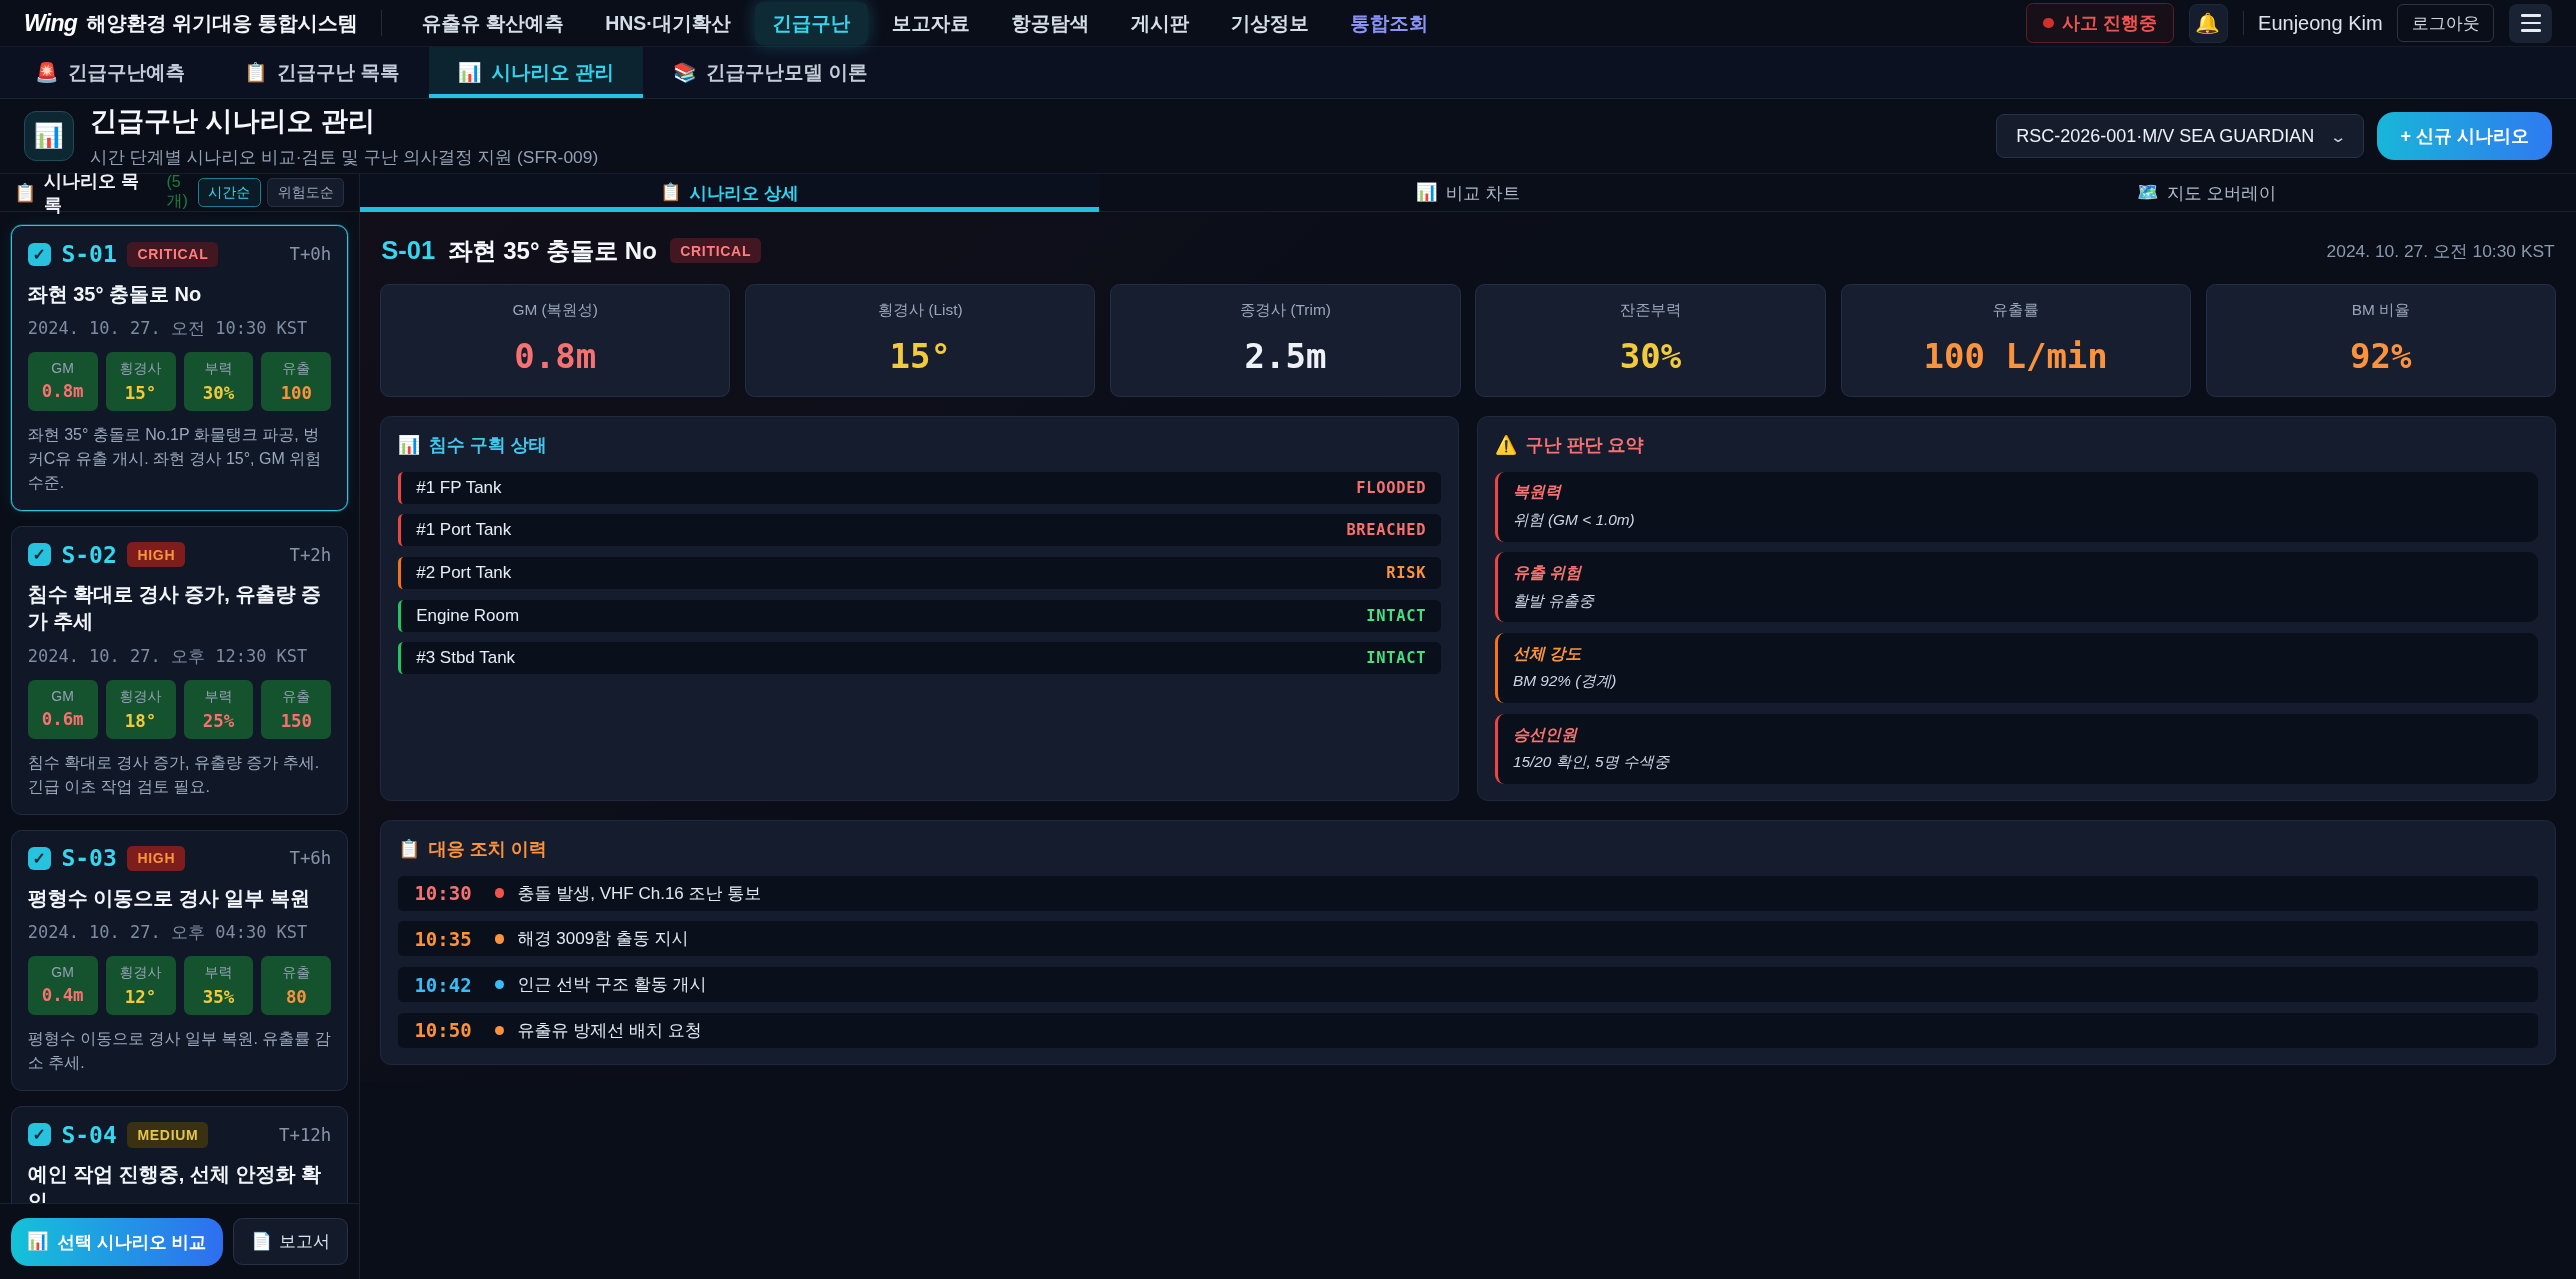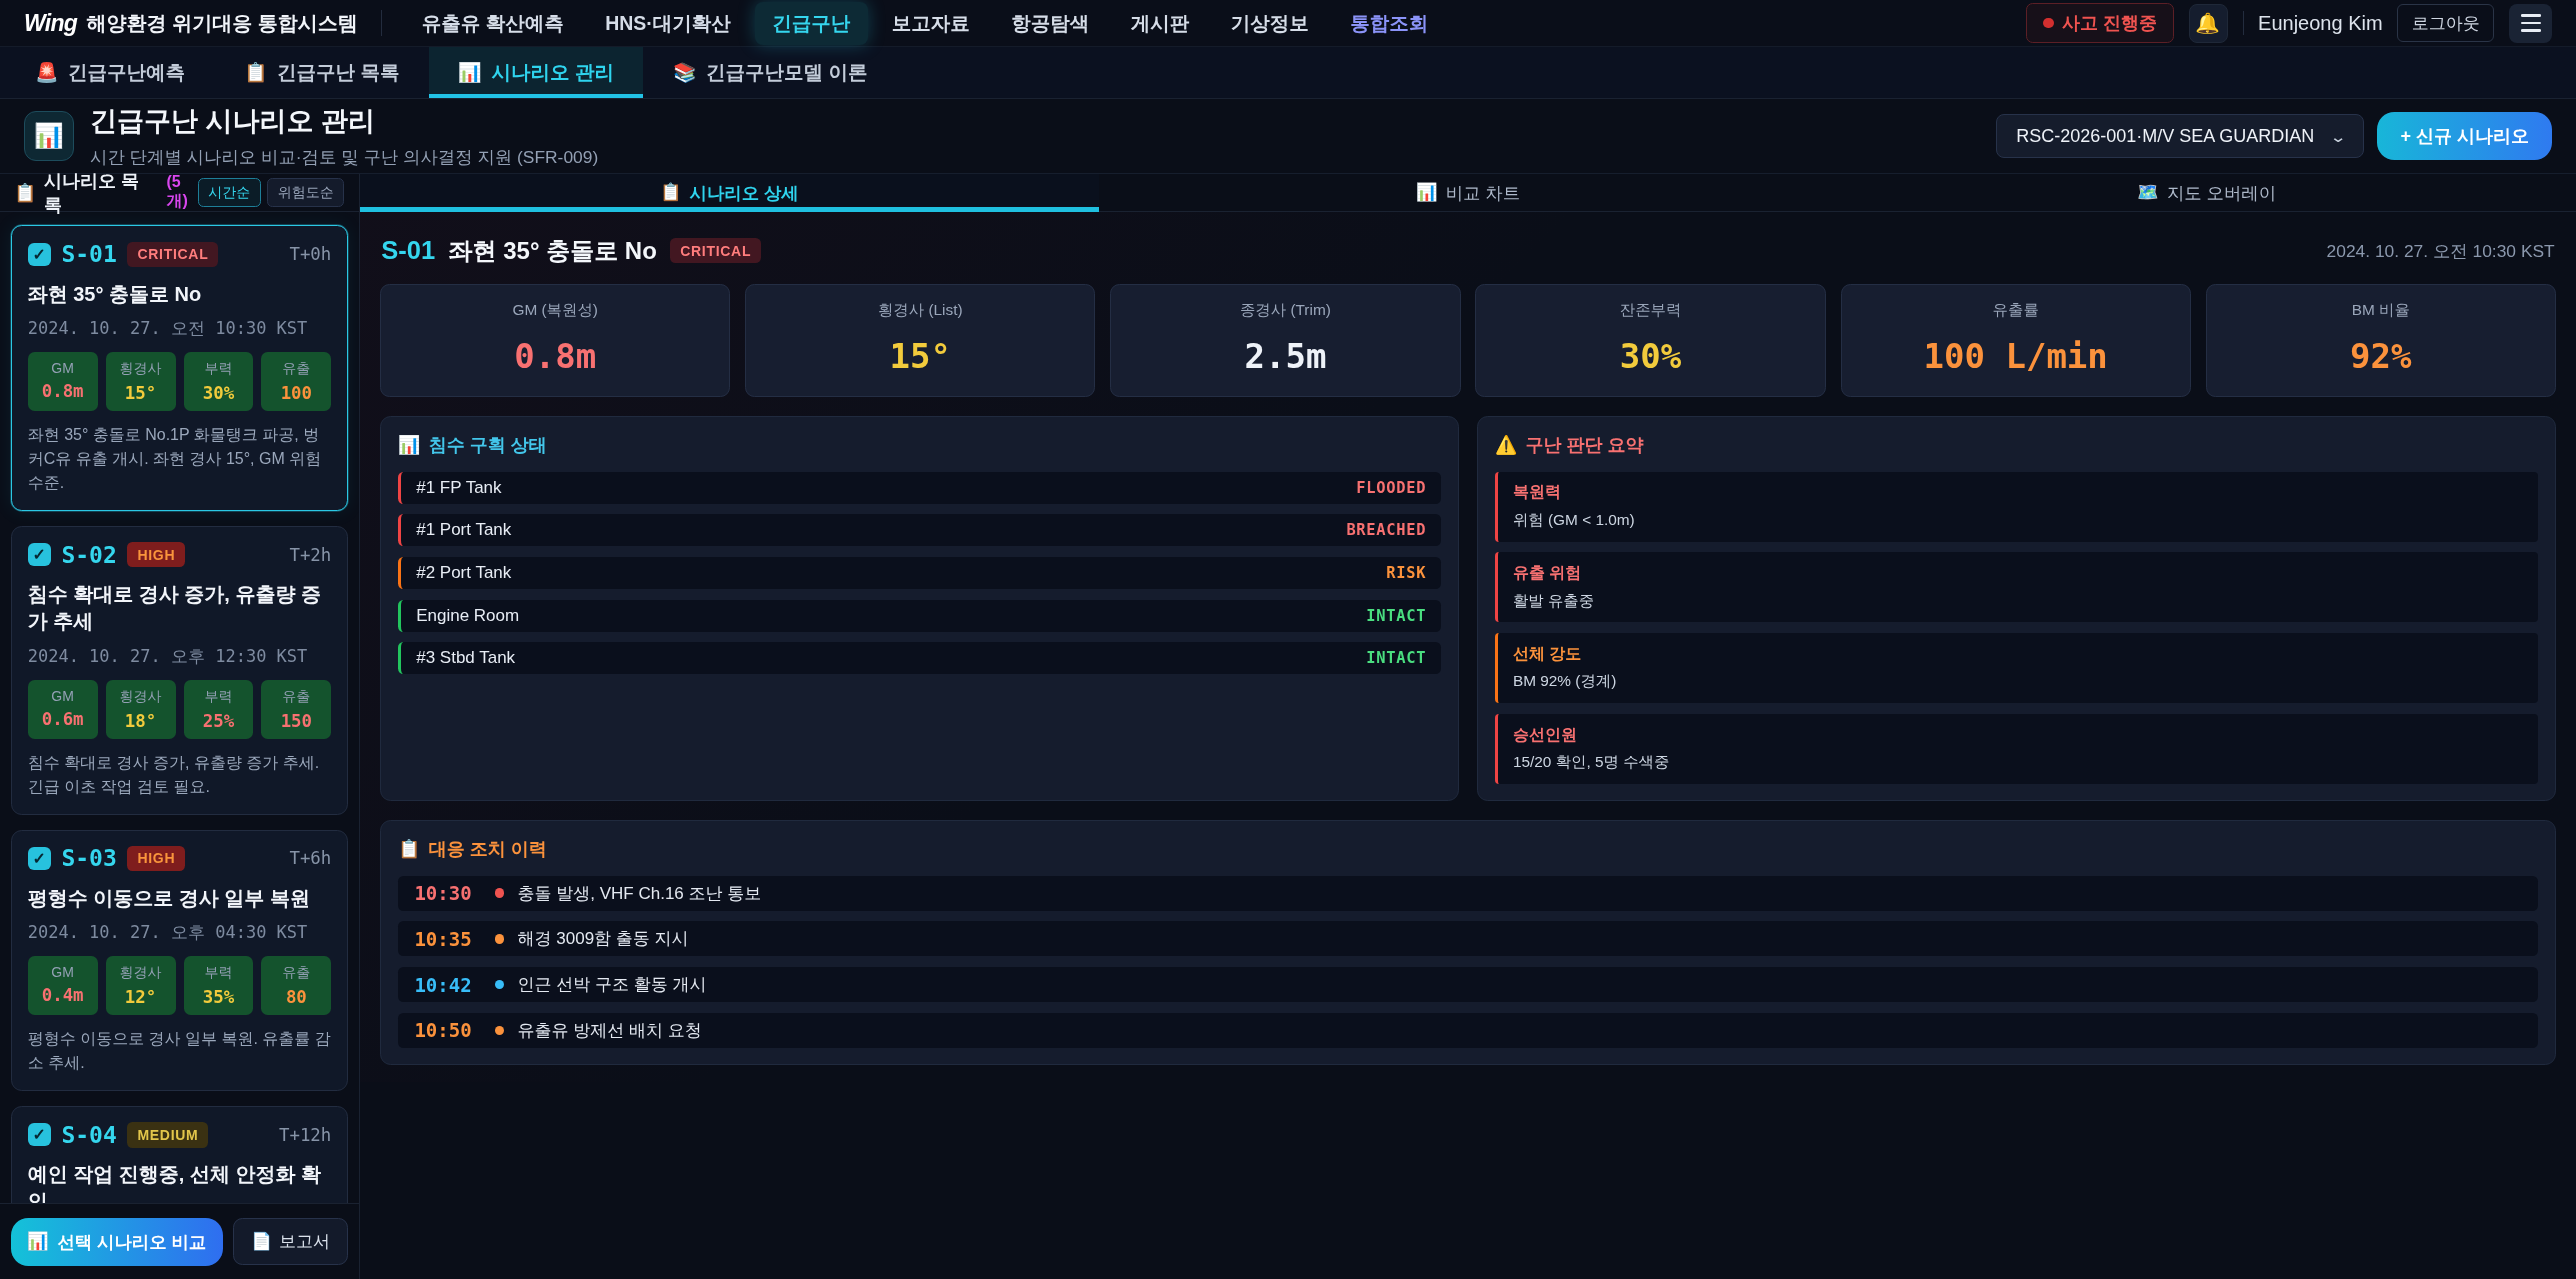--- a/index.html
+++ b/index.html
@@ -41,21 +41,21 @@
   .ph-right { margin-left:auto; display:flex; align-items:center; gap:13.4px; }
   .case-select { display:flex; align-items:center; gap:17.4px; background:#151c2c; border:0.7px solid #27324a; border-radius:8px; padding:10.7px 19px; font-size:18px; color:#eef2f8; cursor:pointer; }
   .case-select .chev { font-size:14.8px; color:#cbd5e1; transform:scaleX(1.4); }
   .new-btn { background:linear-gradient(90deg,#18b6d8,#2f7af0); color:#fff; font-size:18px; font-weight:bold; border:none; border-radius:17.4px; padding:12px 23px; cursor:pointer; }
 
   
   .content { display:flex; height:1105px; }
   .sidebar { width:360px; border-right:0.7px solid #1a2231; display:flex; flex-direction:column; }
   .sidebar-head { height:38px; display:flex; align-items:center; padding:0 14.8px; border-bottom:0.7px solid #1a2231; }
   .sb-title { font-size:18px; font-weight:bold; color:#eef2f8; display:flex; gap:6.7px; align-items:center; }
-  .sb-count { font-size:16px; color:#d946ef; margin-left:16px; font-weight:bold; }
+  .sb-count { font-size:16px; color:#15803d; margin-left:16px; font-weight:normal; }
   .sb-sort { margin-left:auto; display:flex; gap:6.7px; }
   .sort-btn { font-size:14px; padding:4.7px 9.4px; border-radius:5.4px; border:0.7px solid #27324a; background:#141b2b; color:#98a4b8; cursor:pointer; white-space:nowrap; }
   .sort-btn.active { border-color:#1e7f99; color:#35d6ee; background:rgba(34,211,238,.07); }
   .sc-list { flex:1; overflow:hidden; padding:13.4px 10.7px; display:flex; flex-direction:column; gap:14.8px; }
 
   
   .sc-card { background:#101828; border:0.7px solid #222c40; border-radius:10.7px; padding:14.8px 16px; cursor:pointer; }
   .sc-card.selected { border-color:#2bc8e4; box-shadow:0 0 0 0.7px rgba(43,200,228,.35), 0 0 20px rgba(34,211,238,.08); }
   .sc-top { display:flex; align-items:center; gap:10.7px; }
   .checkbox { width:23px; height:23px; border-radius:6px; background:#27c2de; color:#072833; font-size:16px; font-weight:bold; display:flex; align-items:center; justify-content:center; cursor:pointer; }
@@ -100,21 +100,21 @@
   .panel-title { font-size:18px; font-weight:bold; display:flex; align-items:center; gap:8px; margin-bottom:14.8px; }
   .panel-title.cyan { color:#43c6ea; }
   .panel-title.red { color:#f87171; }
   .panel-title.orange { color:#fb923c; }
 
   .tank-row { background:#0a0f1c; border-radius:5.4px; border-left:3.4px solid #ef4444; display:flex; align-items:center; padding:0 14.8px; height:32px; margin-bottom:10.7px; }
   .tank-row:last-child { margin-bottom:0; }
   .tank-name { font-size:17px; color:#e8edf5; }
   .tank-status { margin-left:auto; font-size:15.4px; font-weight:bold; font-family:"DejaVu Sans Mono",monospace; letter-spacing:0.7px; }
 
-  .as-row { background:#0a0f1c; border-radius:4px; border-left:3.4px solid #ef4444; padding:10.7px 14.8px; margin-bottom:10.7px; }
+  .as-row { background:#0a0f1c; border-radius:9px; border-left:3.4px solid #ef4444; padding:10.7px 14.8px; margin-bottom:10.7px;font-style:italic; }
   .as-row:last-child { margin-bottom:0; }
   .as-label { font-size:16px; font-weight:bold; }
   .as-value { font-size:15.4px; color:#cdd6e2; margin-top:6.7px; }
 
   .timeline-panel { margin-top:19px; }
   .tl-row { background:#0a0f1c; border-radius:5.4px; display:flex; align-items:center; gap:13.4px; padding:0 16px; height:35px; margin-bottom:10.7px; }
   .tl-row:last-child { margin-bottom:0; }
   .tl-time { font-size:19px; font-weight:bold; font-family:"DejaVu Sans Mono",monospace; width:67px; }
   .tl-dot { width:9.4px; height:9.4px; border-radius:50%; }
   .tl-text { font-size:17px; color:#e4e9f1; }

